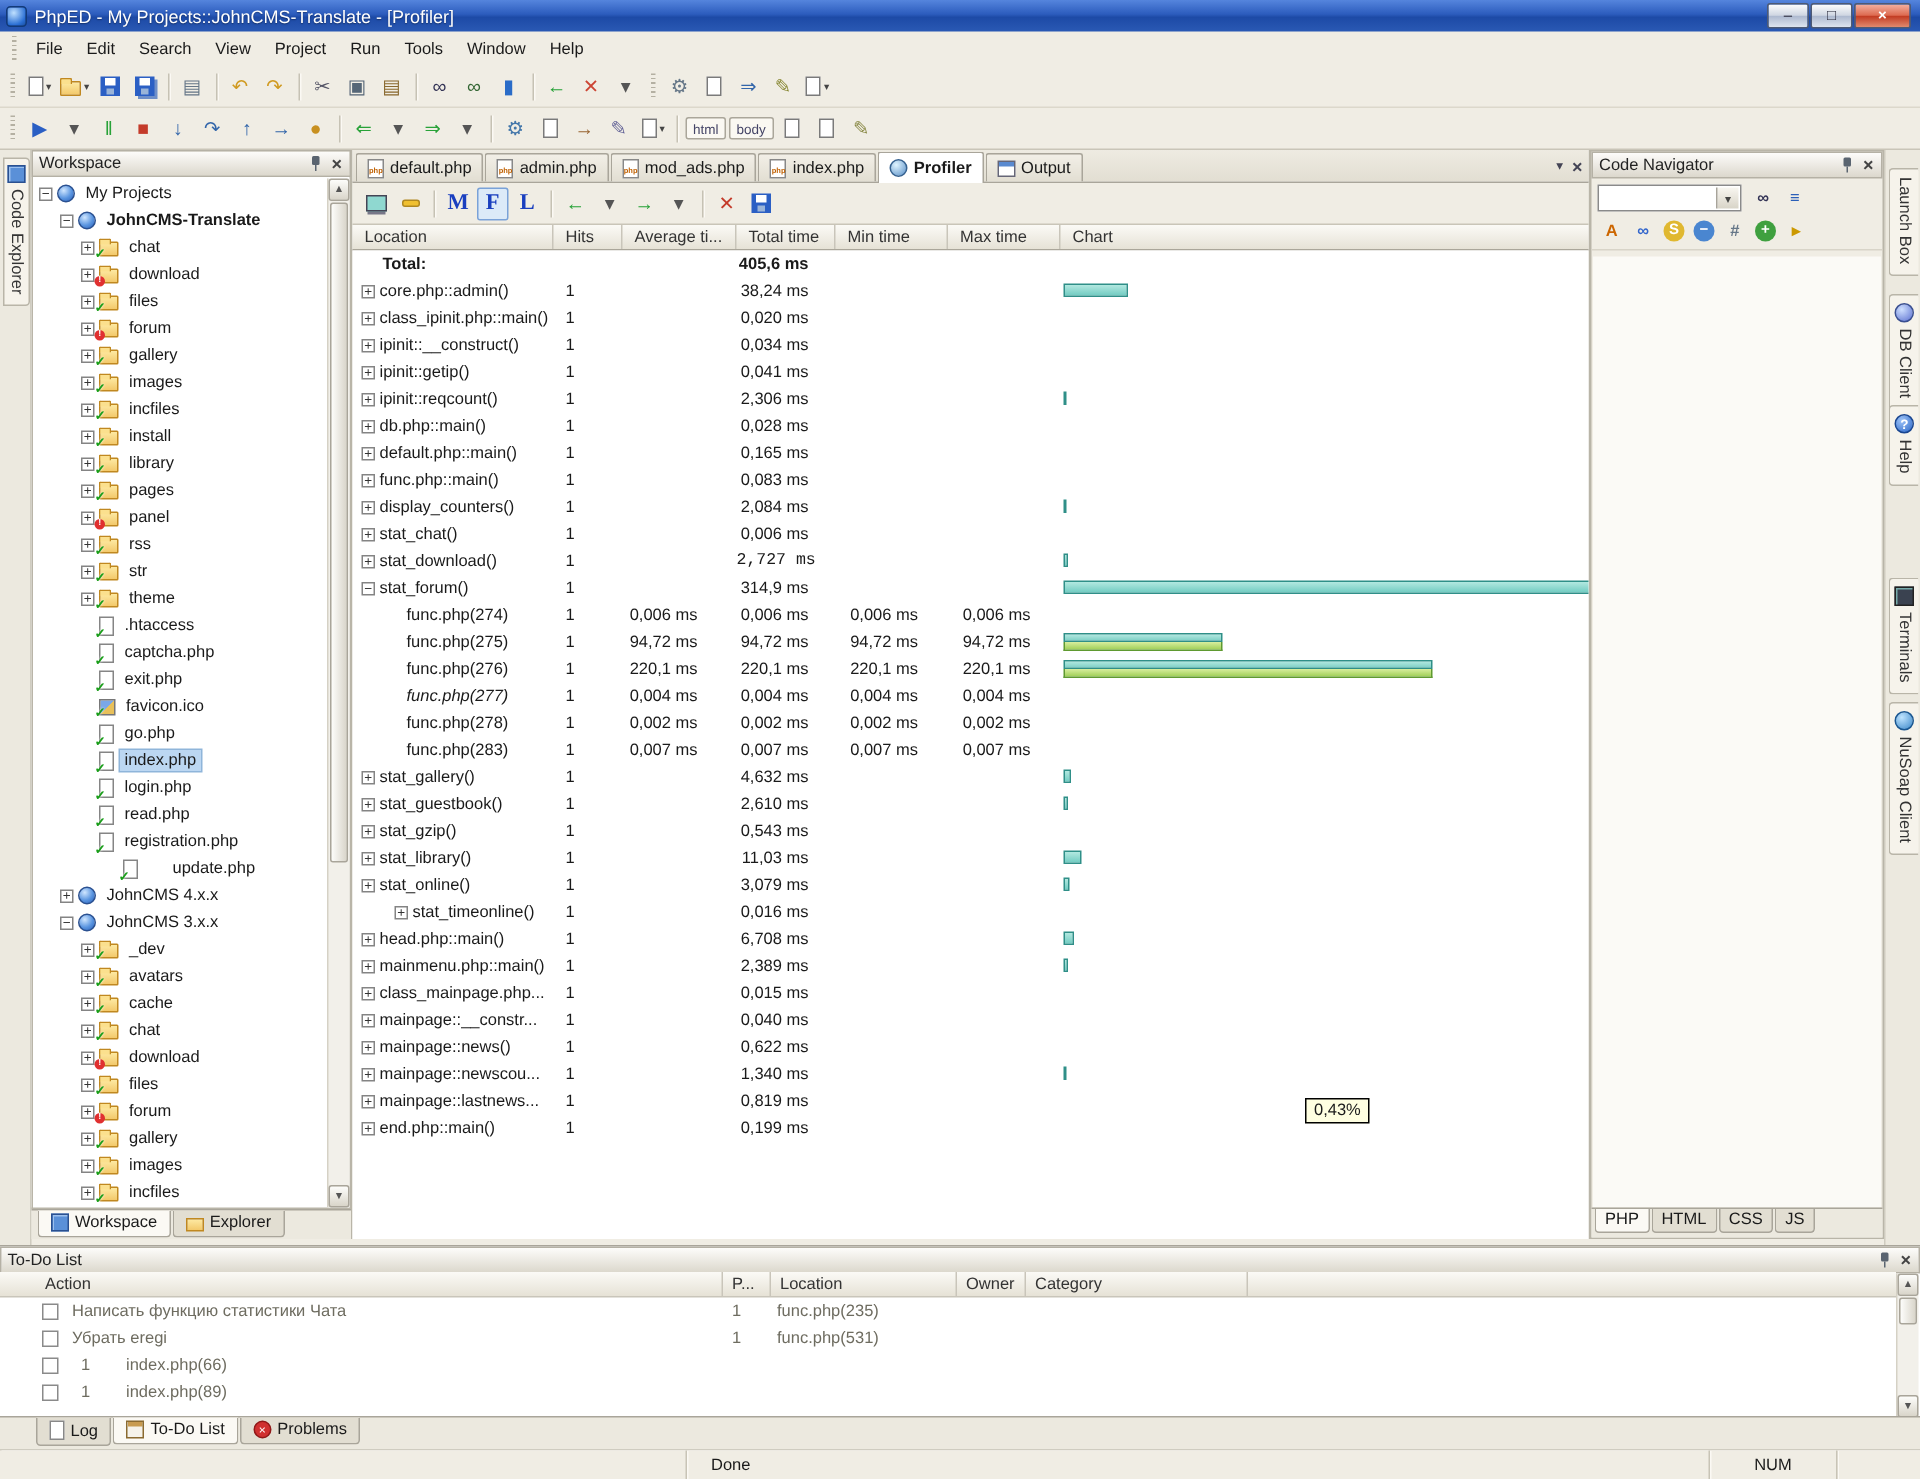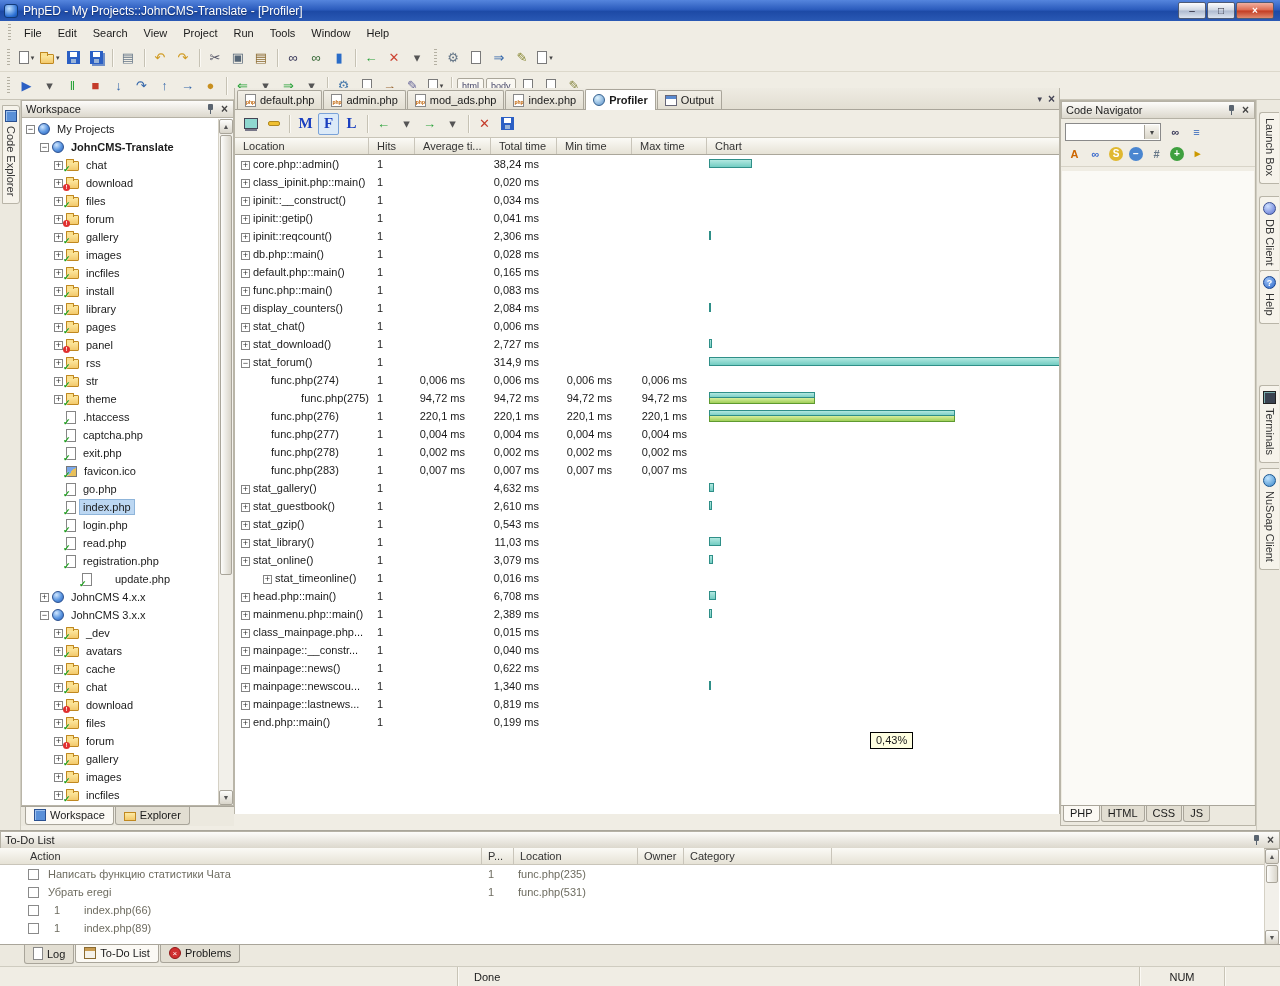--- a/index.html
+++ b/index.html
@@ -107,21 +107,21 @@
     border:1px solid #a9a59a; border-top:none; border-radius:0 0 3px 3px; background:#e2ded2; margin-right:1px; }
   .btab.active { background:#fbf9f4; }
   .bti { width:12px; height:12px; flex:none; position:relative; }
   .bti-workspace { background:#5a90d8; border:1px solid #2a5090; box-shadow:inset 1px 1px 0 #9cc0ee; }
   .bti-explorer { background:linear-gradient(#fde9a2,#f3c96b); border:1px solid #c08820; height:9px; margin-top:2px; }
   .bti-log { background:#fff; border:1px solid #888; width:10px; height:13px; }
   .bti-todo { background:#f5f2ea; border:1px solid #8a6a30; box-shadow:inset 0 3px 0 #c89b50; }
   .bti-problems { border-radius:50%; background:#d03030; border:1px solid #901818; color:#fff; font-size:8px; line-height:11px; text-align:center; }
   .bti-problems::after { content:"×"; }
   
-  #main-area { position:absolute; left:234px; top:88px; width:826px; height:726px;
+  #main-area { position:absolute; left:234px; top:100px; width:826px; height:726px;
     border-left:1px solid #b9b5a8; border-right:1px solid #b9b5a8; background:#fff; }
   #tabbar { position:absolute; left:0; top:0; right:0; height:22px;
     background:linear-gradient(#eeebe2,#e2ded2); border-bottom:1px solid #a9a59a;
     display:flex; align-items:flex-end; padding:2px 2px 0; }
   .etab { display:inline-flex; align-items:center; gap:4px; height:19px; padding:0 7px;
     border:1px solid #a9a59a; border-bottom:none; border-radius:2px 2px 0 0;
     background:linear-gradient(#f2efe7,#e2ded2); margin-right:1px; white-space:nowrap; }
   .etab.active { background:#fff; font-weight:bold; height:21px; margin-bottom:-1px; }
   .tabicon-php { width:11px; height:13px; background:#fff; border:1px solid #888; position:relative; flex:none; }
   .tabicon-php::after { content:"php"; position:absolute; bottom:1px; left:0; right:0; font-size:5px;
@@ -682,20 +682,29 @@
     <div id="ptable-header">
         <span class="pcol" style="width: 134px;">Location</span>
         <span class="pcol" style="width: 46px;">Hits</span>
         <span class="pcol" style="width: 76px;">Average ti...</span>
         <span class="pcol" style="width: 66px;">Total time</span>
         <span class="pcol" style="width: 75px;">Min time</span>
         <span class="pcol" style="width: 75px;">Max time</span>
         <span class="pcol flexcol">Chart</span>
       </div>
     <div id="ptable-body">
+        <div class="prow total">
+          <span class="pcell loc totalloc" style="width: 134px;"><span>Total:</span></span>
+          <span class="pcell" style="width: 46px; padding-left: 8px;"></span>
+          <span class="pcell num" style="width: 76px; padding-right: 26px;"></span>
+          <span class="pcell num" style="width: 66px; padding-right: 18px;">405,6 ms</span>
+          <span class="pcell num" style="width: 75px; padding-right: 20px;"></span>
+          <span class="pcell num" style="width: 75px; padding-right: 20px;"></span>
+          <span class="pcell chart"></span>
+        </div>
         <div class="prow">
           <span class="pcell loc" style="width: 134px;"><span class="expbox">+</span><span>core.php::admin()</span></span>
           <span class="pcell" style="width: 46px; padding-left: 8px;">1</span>
           <span class="pcell num" style="width: 76px; padding-right: 26px;"></span>
           <span class="pcell num" style="width: 66px; padding-right: 18px;">38,24 ms</span>
           <span class="pcell num" style="width: 75px; padding-right: 20px;"></span>
           <span class="pcell num" style="width: 75px; padding-right: 20px;"></span>
           <span class="pcell chart">
             <span class="bar" style="width: 12.1%;"></span>
           </span>
@@ -782,21 +791,21 @@
           <span class="pcell num" style="width: 76px; padding-right: 26px;"></span>
           <span class="pcell num" style="width: 66px; padding-right: 18px;">0,006 ms</span>
           <span class="pcell num" style="width: 75px; padding-right: 20px;"></span>
           <span class="pcell num" style="width: 75px; padding-right: 20px;"></span>
           <span class="pcell chart"></span>
         </div>
         <div class="prow">
           <span class="pcell loc" style="width: 134px;"><span class="expbox">+</span><span>stat_download()</span></span>
           <span class="pcell" style="width: 46px; padding-left: 8px;">1</span>
           <span class="pcell num" style="width: 76px; padding-right: 26px;"></span>
-          <span class="pcell num" style="width: 66px; padding-right: 18px;">2,727 ms</span>
+          <span class="pcell num" style="width: 66px; padding-right: 18px; font-family: Liberation Mono, monospace;">2,727 ms</span>
           <span class="pcell num" style="width: 75px; padding-right: 20px;"></span>
           <span class="pcell num" style="width: 75px; padding-right: 20px;"></span>
           <span class="pcell chart">
             <span class="bar" style="width: 0.9%;"></span>
           </span>
         </div>
         <div class="prow">
           <span class="pcell loc" style="width: 134px;"><span class="expbox">−</span><span>stat_forum()</span></span>
           <span class="pcell" style="width: 46px; padding-left: 8px;">1</span>
           <span class="pcell num" style="width: 76px; padding-right: 26px;"></span>
@@ -810,21 +819,21 @@
         <div class="prow">
           <span class="pcell loc sub" style="width: 134px;"><span>func.php(274)</span></span>
           <span class="pcell" style="width: 46px; padding-left: 8px;">1</span>
           <span class="pcell num" style="width: 76px; padding-right: 26px;">0,006 ms</span>
           <span class="pcell num" style="width: 66px; padding-right: 18px;">0,006 ms</span>
           <span class="pcell num" style="width: 75px; padding-right: 20px;">0,006 ms</span>
           <span class="pcell num" style="width: 75px; padding-right: 20px;">0,006 ms</span>
           <span class="pcell chart"></span>
         </div>
         <div class="prow">
-          <span class="pcell loc sub" style="width: 134px; text-align: right;"><span>func.php(275)</span></span>
+          <span class="pcell loc sub" style="width: 134px;"><span>func.php(275)</span></span>
           <span class="pcell" style="width: 46px; padding-left: 8px;">1</span>
           <span class="pcell num" style="width: 76px; padding-right: 26px;">94,72 ms</span>
           <span class="pcell num" style="width: 66px; padding-right: 18px;">94,72 ms</span>
           <span class="pcell num" style="width: 75px; padding-right: 20px;">94,72 ms</span>
           <span class="pcell num" style="width: 75px; padding-right: 20px;">94,72 ms</span>
           <span class="pcell chart">
             <span class="bar two" style="width: 30.1%;">
               <span class="bt"></span>
               <span class="bg2"></span>
             </span>
@@ -838,21 +847,21 @@
           <span class="pcell num" style="width: 75px; padding-right: 20px;">220,1 ms</span>
           <span class="pcell num" style="width: 75px; padding-right: 20px;">220,1 ms</span>
           <span class="pcell chart">
             <span class="bar two" style="width: 69.9%;">
               <span class="bt"></span>
               <span class="bg2"></span>
             </span>
           </span>
         </div>
         <div class="prow">
-          <span class="pcell loc sub" style="width: 134px;"><span>func.php(277)</span></span>
+          <span class="pcell loc sub" style="width: 134px; font-style: italic;"><span>func.php(277)</span></span>
           <span class="pcell" style="width: 46px; padding-left: 8px;">1</span>
           <span class="pcell num" style="width: 76px; padding-right: 26px;">0,004 ms</span>
           <span class="pcell num" style="width: 66px; padding-right: 18px;">0,004 ms</span>
           <span class="pcell num" style="width: 75px; padding-right: 20px;">0,004 ms</span>
           <span class="pcell num" style="width: 75px; padding-right: 20px;">0,004 ms</span>
           <span class="pcell chart"></span>
         </div>
         <div class="prow">
           <span class="pcell loc sub" style="width: 134px;"><span>func.php(278)</span></span>
           <span class="pcell" style="width: 46px; padding-left: 8px;">1</span>

